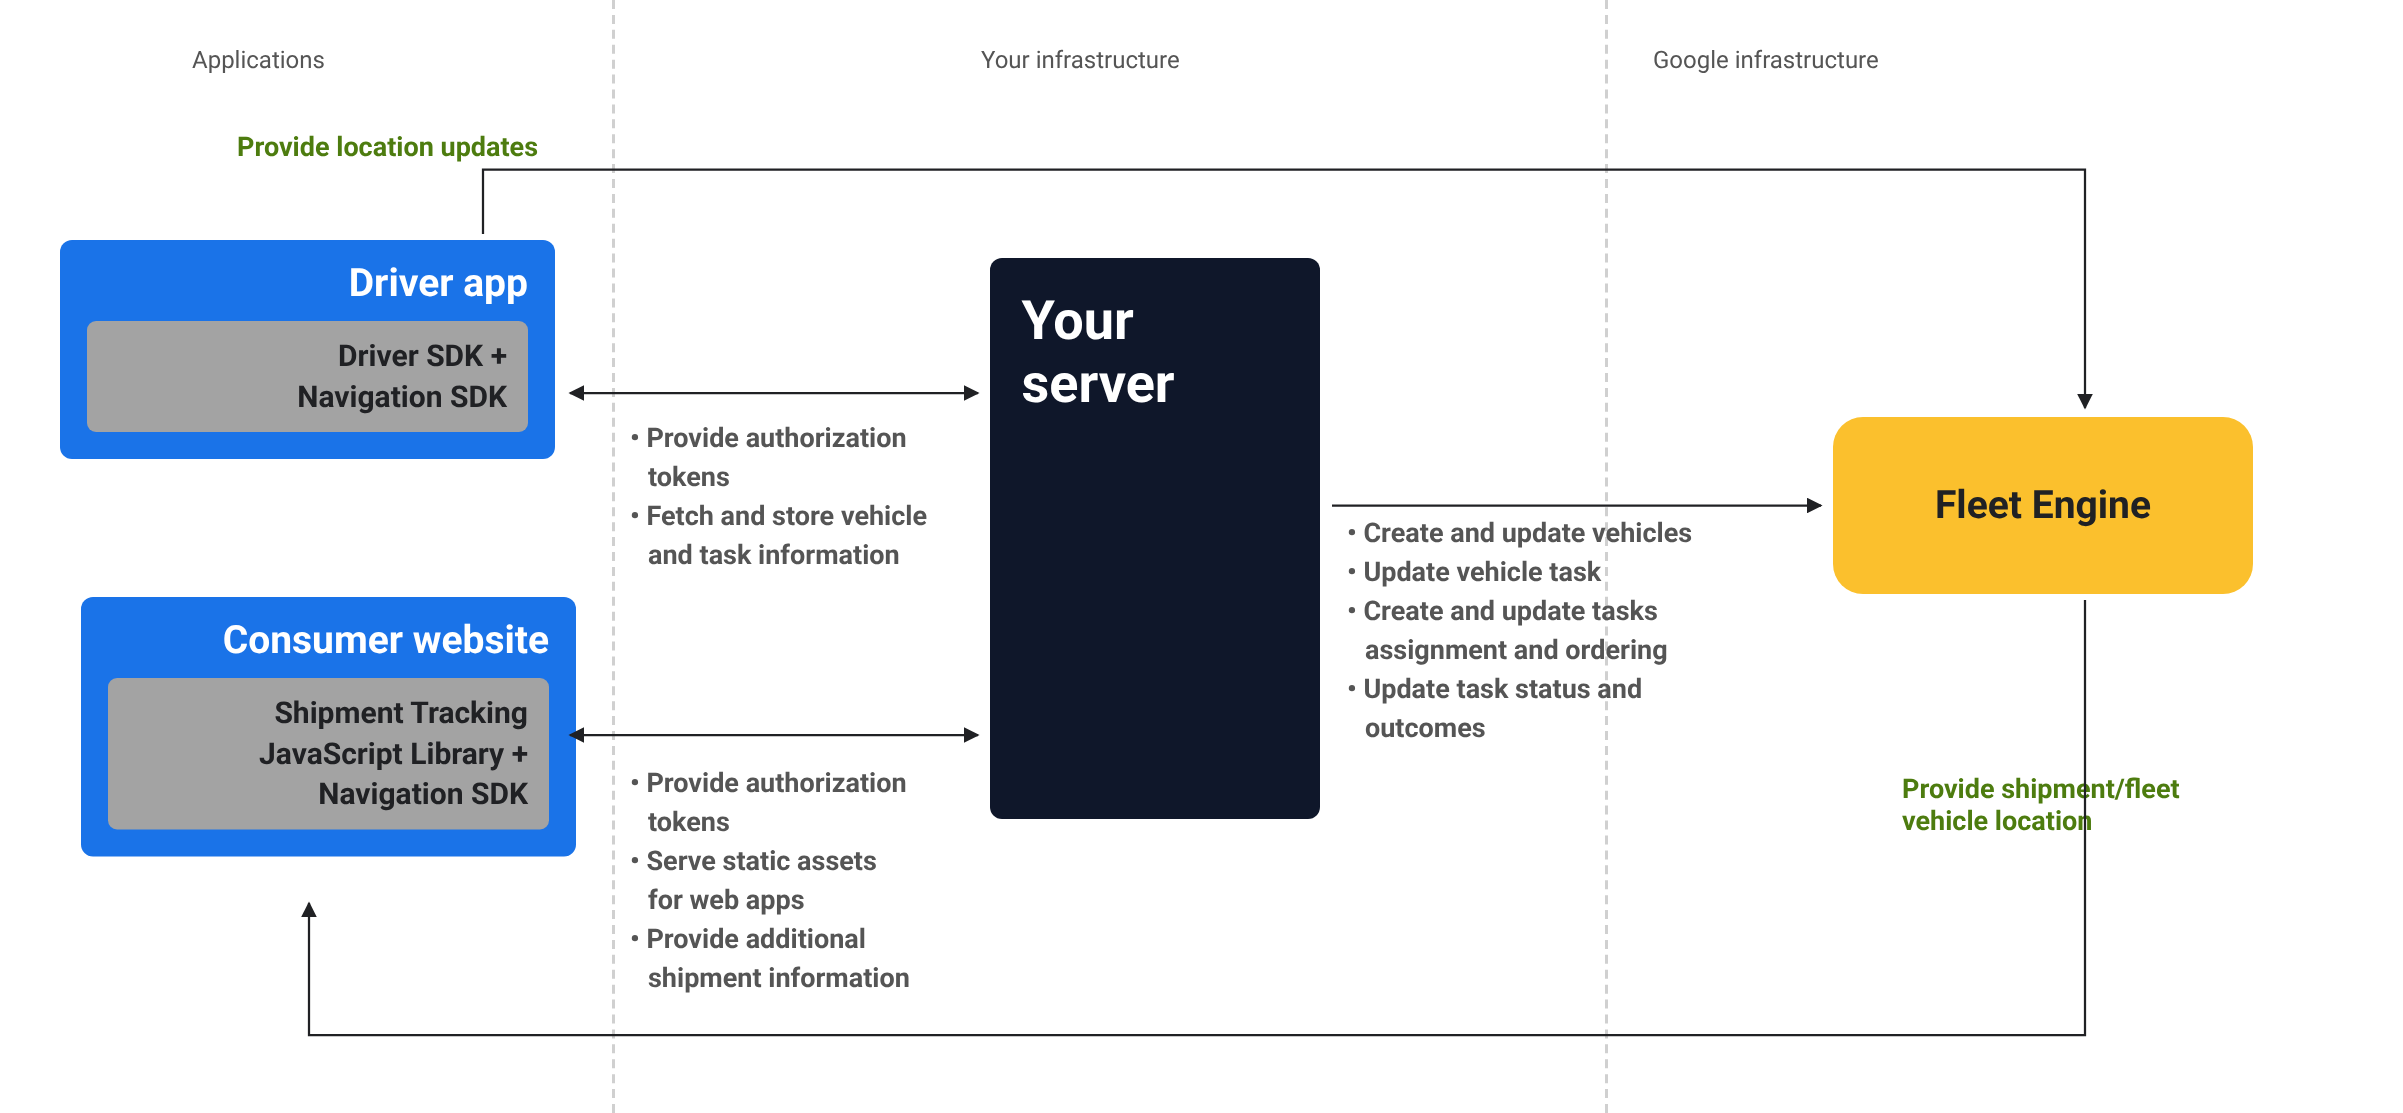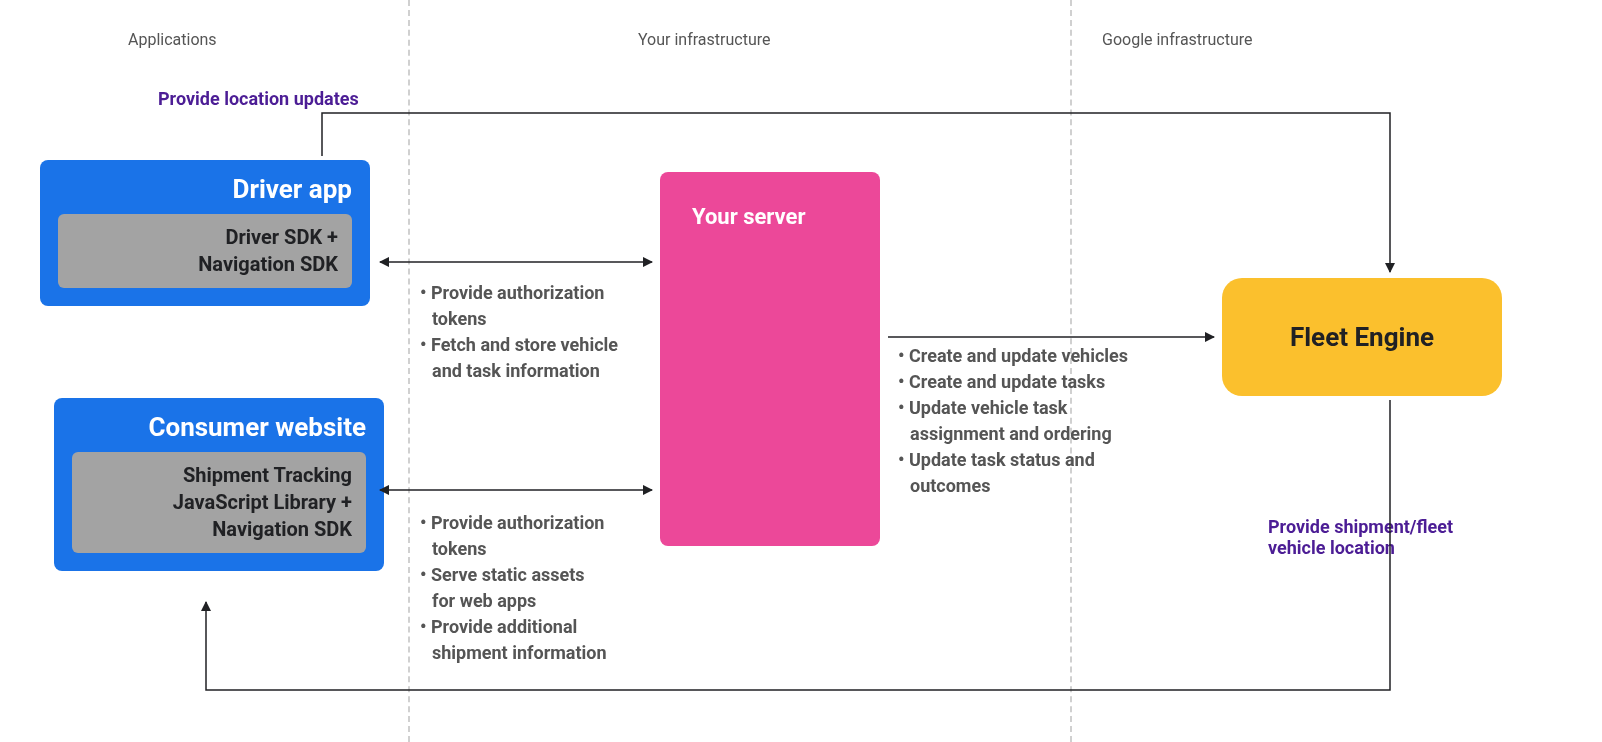--- a/index.html
+++ b/index.html
@@ -42,26 +42,26 @@
     background: #a3a3a3;
     color: #202124;
     border-radius: 6px;
     padding: 10px 14px;
     font-size: 20px;
     font-weight: 700;
     line-height: 1.35;
   }
   .server-box {
     position: absolute;
-    background: #ec4899;
+    background: #0f172a;
     border-radius: 8px;
     color: #fff;
     font-weight: 700;
-    font-size: 22px;
-    padding: 32px;
+    font-size: 36px;
+    padding: 21px;
     text-align: left;
   }
   .fleet-box {
     position: absolute;
     background: #fbc02d;
     border-radius: 8px;
     color: #202124;
     font-weight: 700;
     font-size: 26px;
     display: flex;
@@ -81,37 +81,37 @@
   .bullets .cont::before {
     content: "";
   }
   .bullets .cont {
     padding-left: 12px;
   }
   .edge-label {
     position: absolute;
     font-size: 18px;
     font-weight: 700;
-    color: #4c1d95;
+    color: #4d7c0f;
   }
   svg.overlay {
     position: absolute;
     top: 0; left: 0;
     width: 1602px; height: 742px;
     pointer-events: none;
   }
 </style>
 </head>
 <body>
 
 <div class="divider" style="left:408px;"></div>
 <div class="divider" style="left:1070px;"></div>
 
 <div class="section-header" style="left:128px; top:30px;">Applications</div>
-<div class="section-header" style="left:638px; top:30px;">Your infrastructure</div>
+<div class="section-header" style="left:654px; top:30px;">Your infrastructure</div>
 <div class="section-header" style="left:1102px; top:30px;">Google infrastructure</div>
 
 <div class="blue-box" style="left:40px; top:160px; width:330px;">
   <div class="title">Driver app</div>
   <div class="yellow-inner" style="white-space:pre-line;">Driver SDK +
 Navigation SDK</div>
 </div>
 
 <div class="blue-box" style="left:54px; top:398px; width:330px;">
   <div class="title">Consumer website</div>
@@ -139,22 +139,22 @@
   <div>Provide authorization</div>
   <div class="cont">tokens</div>
   <div>Serve static assets</div>
   <div class="cont">for web apps</div>
   <div>Provide additional</div>
   <div class="cont">shipment information</div>
 </div>
 
 <div class="bullets" style="left:898px; top:343px;">
   <div>Create and update vehicles</div>
+  <div>Update vehicle task</div>
   <div>Create and update tasks</div>
-  <div>Update vehicle task</div>
   <div class="cont">assignment and ordering</div>
   <div>Update task status and</div>
   <div class="cont">outcomes</div>
 </div>
 
 <div class="edge-label" style="left:158px; top:88px;">Provide location updates</div>
 <div class="edge-label" style="left:1268px; top:516px; white-space:pre-line;">Provide shipment/fleet
 vehicle location</div>
 
 <svg class="overlay" viewBox="0 0 1602 742">

